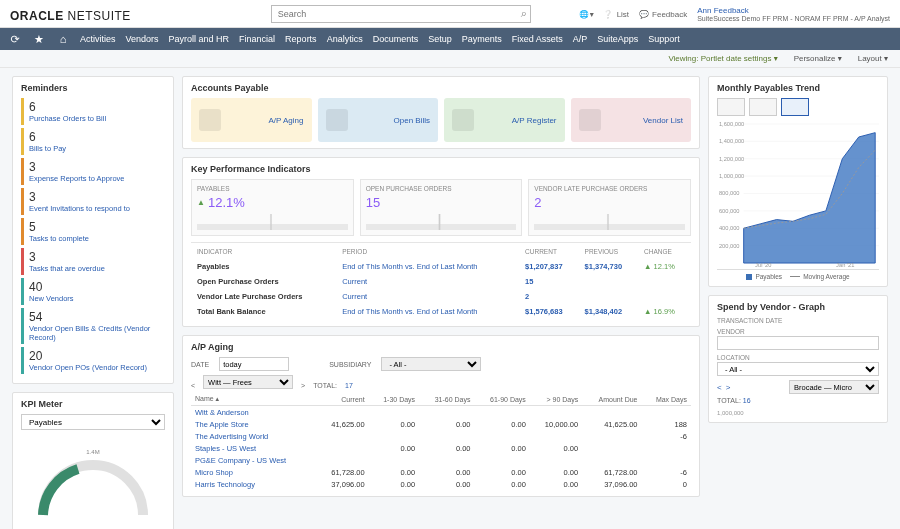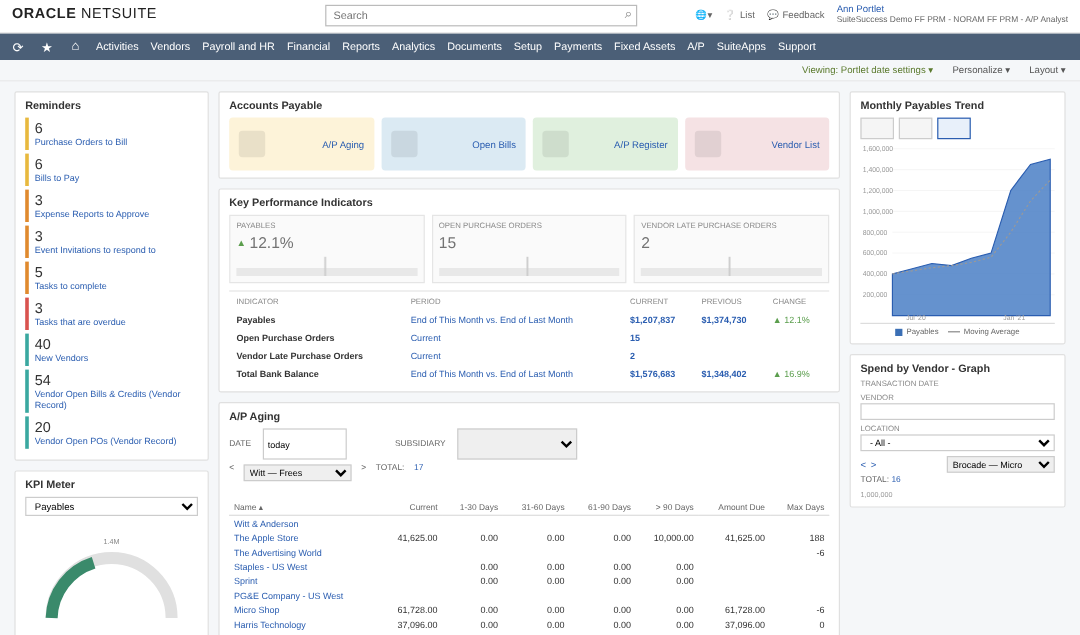--- a/index.html
+++ b/index.html
@@ -1,17 +1,17 @@
 <!DOCTYPE html>
 <html><head>
 <meta charset="utf-8">
 <style>
 *{box-sizing:border-box;margin:0;padding:0;font-family:Arial,Helvetica,sans-serif}
 body{background:#fff;font-size:9px;color:#333}
-.topbar{display:flex;align-items:flex-start;padding:4px 10px;border-bottom:1px solid #ddd;height:28px}
+.topbar{display:flex;align-items:flex-end;padding:4px 10px;border-bottom:1px solid #ddd;height:28px}
 .logo{font-weight:400;font-size:12px;letter-spacing:0.5px;color:#222}
 .logo b{font-weight:700}
 .search-wrap{margin-left:140px;position:relative}
 .search-wrap input{width:260px;height:18px;border:1px solid #bbb;padding:2px 11px 2px 6px;font-size:9px}
 .search-wrap .sicon{position:absolute;right:4px;top:2px;color:#888;font-size:11px}
 .top-right{margin-left:auto;display:flex;align-items:center;gap:10px;color:#666}
 .top-right .tr-item{display:flex;align-items:center;gap:3px;font-size:8px}
 .user-block{display:flex;flex-direction:column;line-height:1.1;font-size:7px}
 .user-block .uname{color:#2a5db0;font-size:8px}
 .navbar{background:#4b5f77;display:flex;align-items:center;height:22px;padding:0 8px;gap:10px}
@@ -43,32 +43,32 @@
 .ap-cards{display:flex;gap:6px}
 .ap-card{flex:1;height:44px;border-radius:3px;display:flex;align-items:center;padding:4px 8px;gap:6px;cursor:pointer;font-size:8px;color:#2a5db0;justify-content:space-between}
 .ap-card .aicon{width:22px;height:22px;background:rgba(0,0,0,0.08);border-radius:3px}
 .c-yellow{background:#fdf3d9}
 .c-green{background:#e0f0de}
 .c-blue{background:#dbeaf3}
 .c-pink{background:#f5e2e4}
 .kpi-cards{display:flex;gap:6px;margin-bottom:6px}
 .kpi-card{flex:1;border:1px solid #e5e5e5;padding:5px;background:#fafafa}
 .kpi-card .klbl{font-size:6.5px;color:#888;text-transform:uppercase;margin-bottom:3px}
-.kpi-card .kval{font-size:13px;color:#737373;display:flex;align-items:center;gap:3px}
+.kpi-card .kval{font-size:13px;color:#8b5cf6;display:flex;align-items:center;gap:3px}
 .kpi-card .kval.up::before{content:"▲";color:#5b9e4d;font-size:8px}
 .kpi-card .spark{height:16px;margin-top:4px;background:linear-gradient(transparent 60%,#e8e8e8 60%);position:relative}
 .kpi-card .spark::after{content:"";position:absolute;inset:0;background:linear-gradient(90deg,transparent 48%,#ccc 49%,transparent 50%)}
 .kpi-table{width:100%;border-top:1px solid #e5e5e5;font-size:7.5px}
 .kpi-table th{text-align:left;font-weight:400;color:#888;padding:3px 4px;text-transform:uppercase;font-size:6.5px}
 .kpi-table td{padding:2px 4px}
 .kpi-table .link{color:#2a5db0}
 .kpi-table .up{color:#5b9e4d}
 .aging-controls{display:flex;gap:10px;align-items:center;margin-bottom:4px;font-size:7px;color:#666}
-.aging-controls input,.aging-controls select{height:14px;font-size:7.5px;border:1px solid #ccc;padding:12px 3px}
-.aging-sub{display:flex;gap:8px;align-items:flex-start;font-size:7px;color:#666;margin-bottom:16px}
+.aging-controls input,.aging-controls select{height:14px;font-size:7.5px;border:1px solid #ccc;padding:0 3px}
+.aging-sub{display:flex;gap:8px;align-items:flex-end;font-size:7px;color:#666;margin-bottom:4px}
 .aging-sub select{height:14px;font-size:7.5px;border:1px solid #ccc}
 .aging-table{width:100%;font-size:7.5px;border-collapse:collapse}
 .aging-table th{text-align:right;padding:2px 4px;color:#666;font-weight:400;border-bottom:1px solid #e0e0e0;font-size:7px}
 .aging-table th:first-child{text-align:left}
 .aging-table td{text-align:right;padding:1.5px 4px}
 .aging-table td:first-child{text-align:left;color:#2a5db0}
 .trend-head{display:flex;gap:4px;align-items:center;margin-bottom:4px}
 .trend-head select{flex:1;height:14px;font-size:7.5px;border:1px solid #ccc}
 .trend-tabs{display:flex;gap:4px;margin-bottom:4px}
 .trend-tabs .ttab{width:28px;height:18px;border:1px solid #ccc;background:#f5f5f5;cursor:pointer}
@@ -94,21 +94,21 @@
   <div class="logo"><b>ORACLE</b> <span>NETSUITE</span></div>
   <div class="search-wrap">
     <input placeholder="Search" style="">
     <span class="sicon">⌕</span>
   </div>
   <div class="top-right">
     <span class="tr-item">🌐▾</span>
     <span class="tr-item">❔ <span>List</span></span>
     <span class="tr-item">💬 <span>Feedback</span></span>
     <div class="user-block">
-      <span class="uname">Ann Portlet</span>
+      <span class="uname">Ann Feedback</span>
       <span>SuiteSuccess Demo FF PRM - NORAM FF PRM - A/P Analyst</span>
     </div>
   </div>
 </div>
 
 <div class="navbar">
   <span class="nav-icon">⟳</span>
   <span class="nav-icon">★</span>
   <span class="nav-icon">⌂</span>
   <span class="nav-item">Activities</span>
@@ -332,30 +332,20 @@
                 <td></td>
                 <td></td>
                 <td></td>
                 <td></td>
                 <td></td>
                 <td></td>
                 <td>-6</td>
               </tr>
               <tr>
                 <td>Staples - US West</td>
-                <td></td>
-                <td>0.00</td>
-                <td>0.00</td>
-                <td>0.00</td>
-                <td>0.00</td>
-                <td></td>
-                <td></td>
-              </tr>
-              <tr>
-                <td>Sprint</td>
                 <td></td>
                 <td>0.00</td>
                 <td>0.00</td>
                 <td>0.00</td>
                 <td>0.00</td>
                 <td></td>
                 <td></td>
               </tr>
               <tr>
                 <td>PG&amp;E Company - US West</td>

